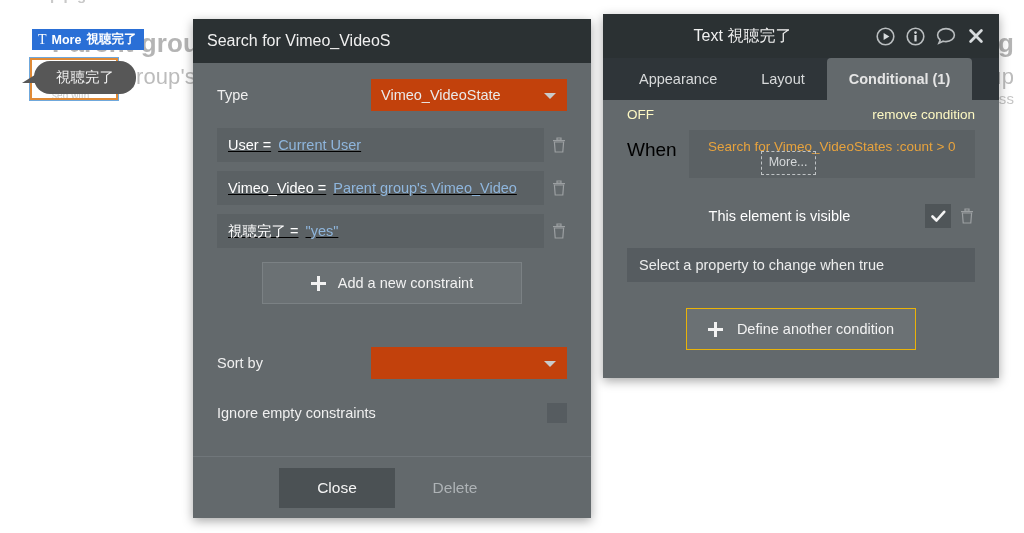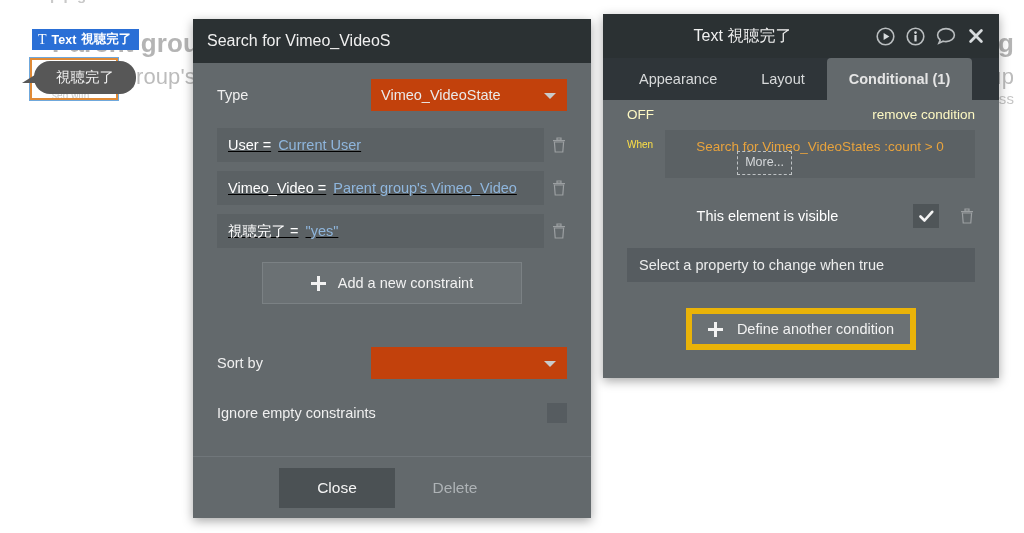--- a/index.html
+++ b/index.html
@@ -230,21 +230,21 @@
 
   #offrow {
     display: flex; align-items: center; justify-content: space-between;
     height: 28px;
     color: #fef9c3;
     font-size: 13.5px;
   }
   #offrow .remove { cursor: pointer; }
 
   #when-row { display: flex; align-items: flex-start; gap: 12px; margin-top: 2px; }
-  #when-label { color: #fde047; font-size: 10px; padding-top: 9px; }
+  #when-label { color: #000000; font-size: 19px; padding-top: 9px; }
   #when-expr {
     flex: 1;
     background: #5b6164;
     min-height: 48px;
     padding: 7px 10px 8px 10px;
     color: #e8a33d;
     font-size: 13.5px;
     line-height: 19px;
     position: relative;
   }
@@ -255,21 +255,21 @@
     color: #d5d8da;
     font-size: 12.5px;
     padding: 1px 7px 2px 7px;
     background: transparent;
     cursor: pointer;
   }
 
   #visible-row {
     display: flex; align-items: center;
     margin-top: 26px;
-    gap: 20px;
+    gap: 8px;
     margin-left: 15px;
   }
   #visible-label { flex: 1; color: #ffffff; font-size: 14.5px; }
   #visible-check {
     width: 26px; height: 24px;
     background: #4f5558;
     display: flex; align-items: center; justify-content: center;
     cursor: pointer;
   }
   #visible-check svg { display: block; }
@@ -282,21 +282,21 @@
     padding: 0 12px;
     color: #eceded;
     font-size: 14.5px;
     position: relative;
     cursor: pointer;
   }
   #define-btn {
     margin: 26px auto 0 auto;
     width: 230px; height: 42px;
     background: #6b7174;
-    border: 6px solid #eab308;
+    border: 1px solid #eab308;
     display: flex; align-items: center; justify-content: center;
     gap: 14px;
     color: #f2f2f2;
     font-size: 14.5px;
     cursor: pointer;
   }
 </style>
 </head>
 <body>
 
@@ -314,21 +314,21 @@
 
   <div id="tooltip-tail">
     <svg width="16" height="12" viewBox="0 0 16 12">
         <path d="M16 1 L0 11 L15 11 Z" fill="#575757"></path>
       </svg>
   </div>
   <div id="tooltip-bubble">視聴完了</div>
 
   <div id="element-badge">
     <span class="t-glyph">T</span>
-    <span>Text</span>
+    <span>More</span>
     <span>視聴完了</span>
   </div>
 </div>
 
 <div class="panel" id="search-panel">
   <div class="panel-header">
     <div class="panel-title">Search for Vimeo_VideoS</div>
   </div>
 
   <div id="search-body">

